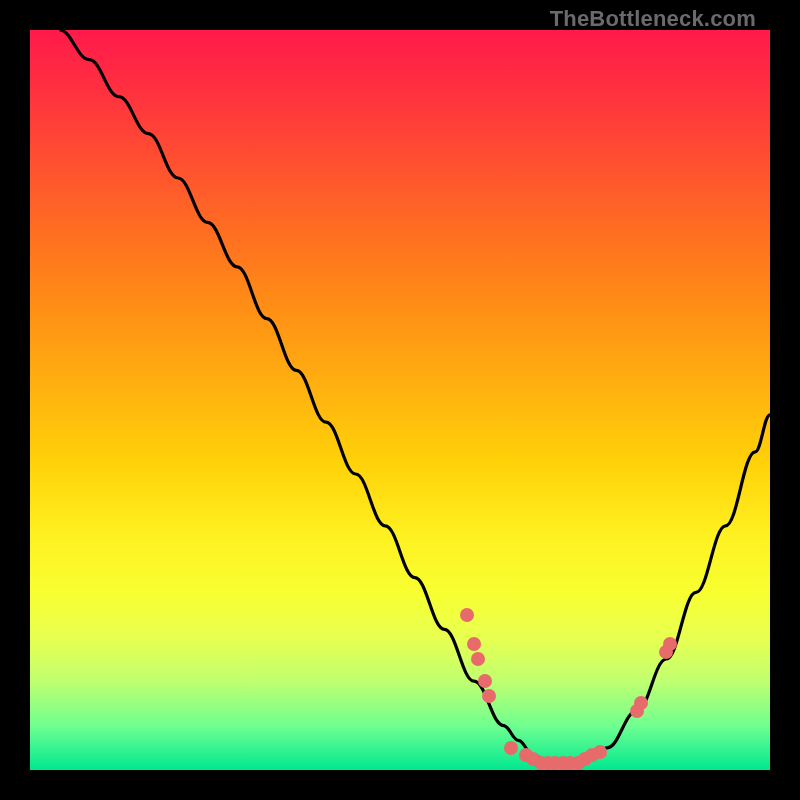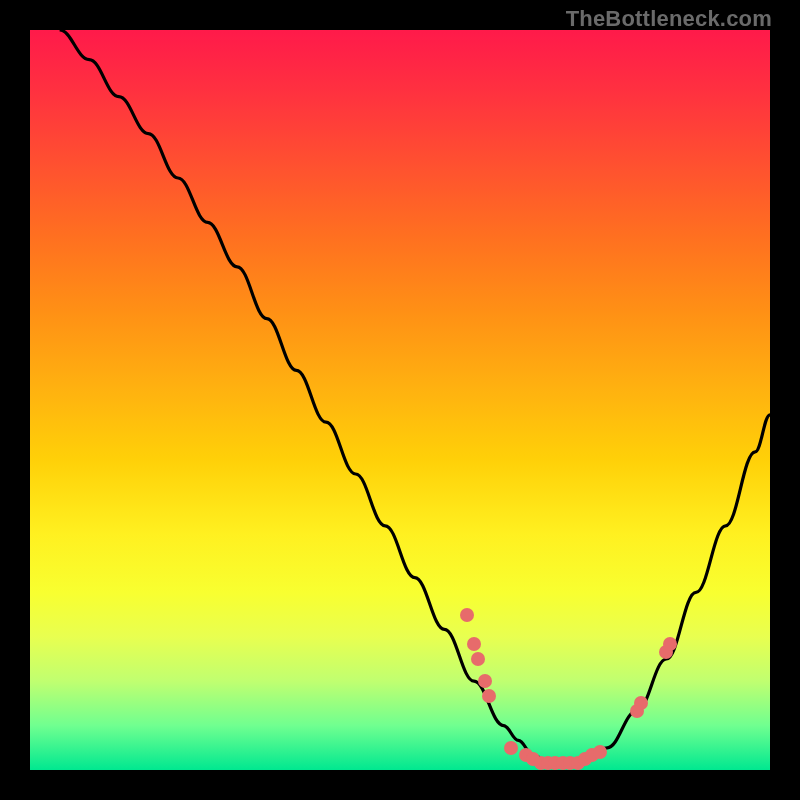--- a/index.html
+++ b/index.html
@@ -21,21 +21,21 @@
       #fff020 68%,
       #f8ff30 76%,
       #e8ff50 82%,
       #c0ff70 88%,
       #70ff90 94%,
       #00e890 100%);
   }
   .watermark {
     position: absolute;
     top: 6px;
-    right: 28px;
+    right: 44px;
     font-size: 22px;
     font-weight: bold;
     color: #6a6a6a;
     letter-spacing: 0.2px;
   }
   .curve {
     position: absolute;
     left: 30px;
     top: 30px;
     width: 740px;

